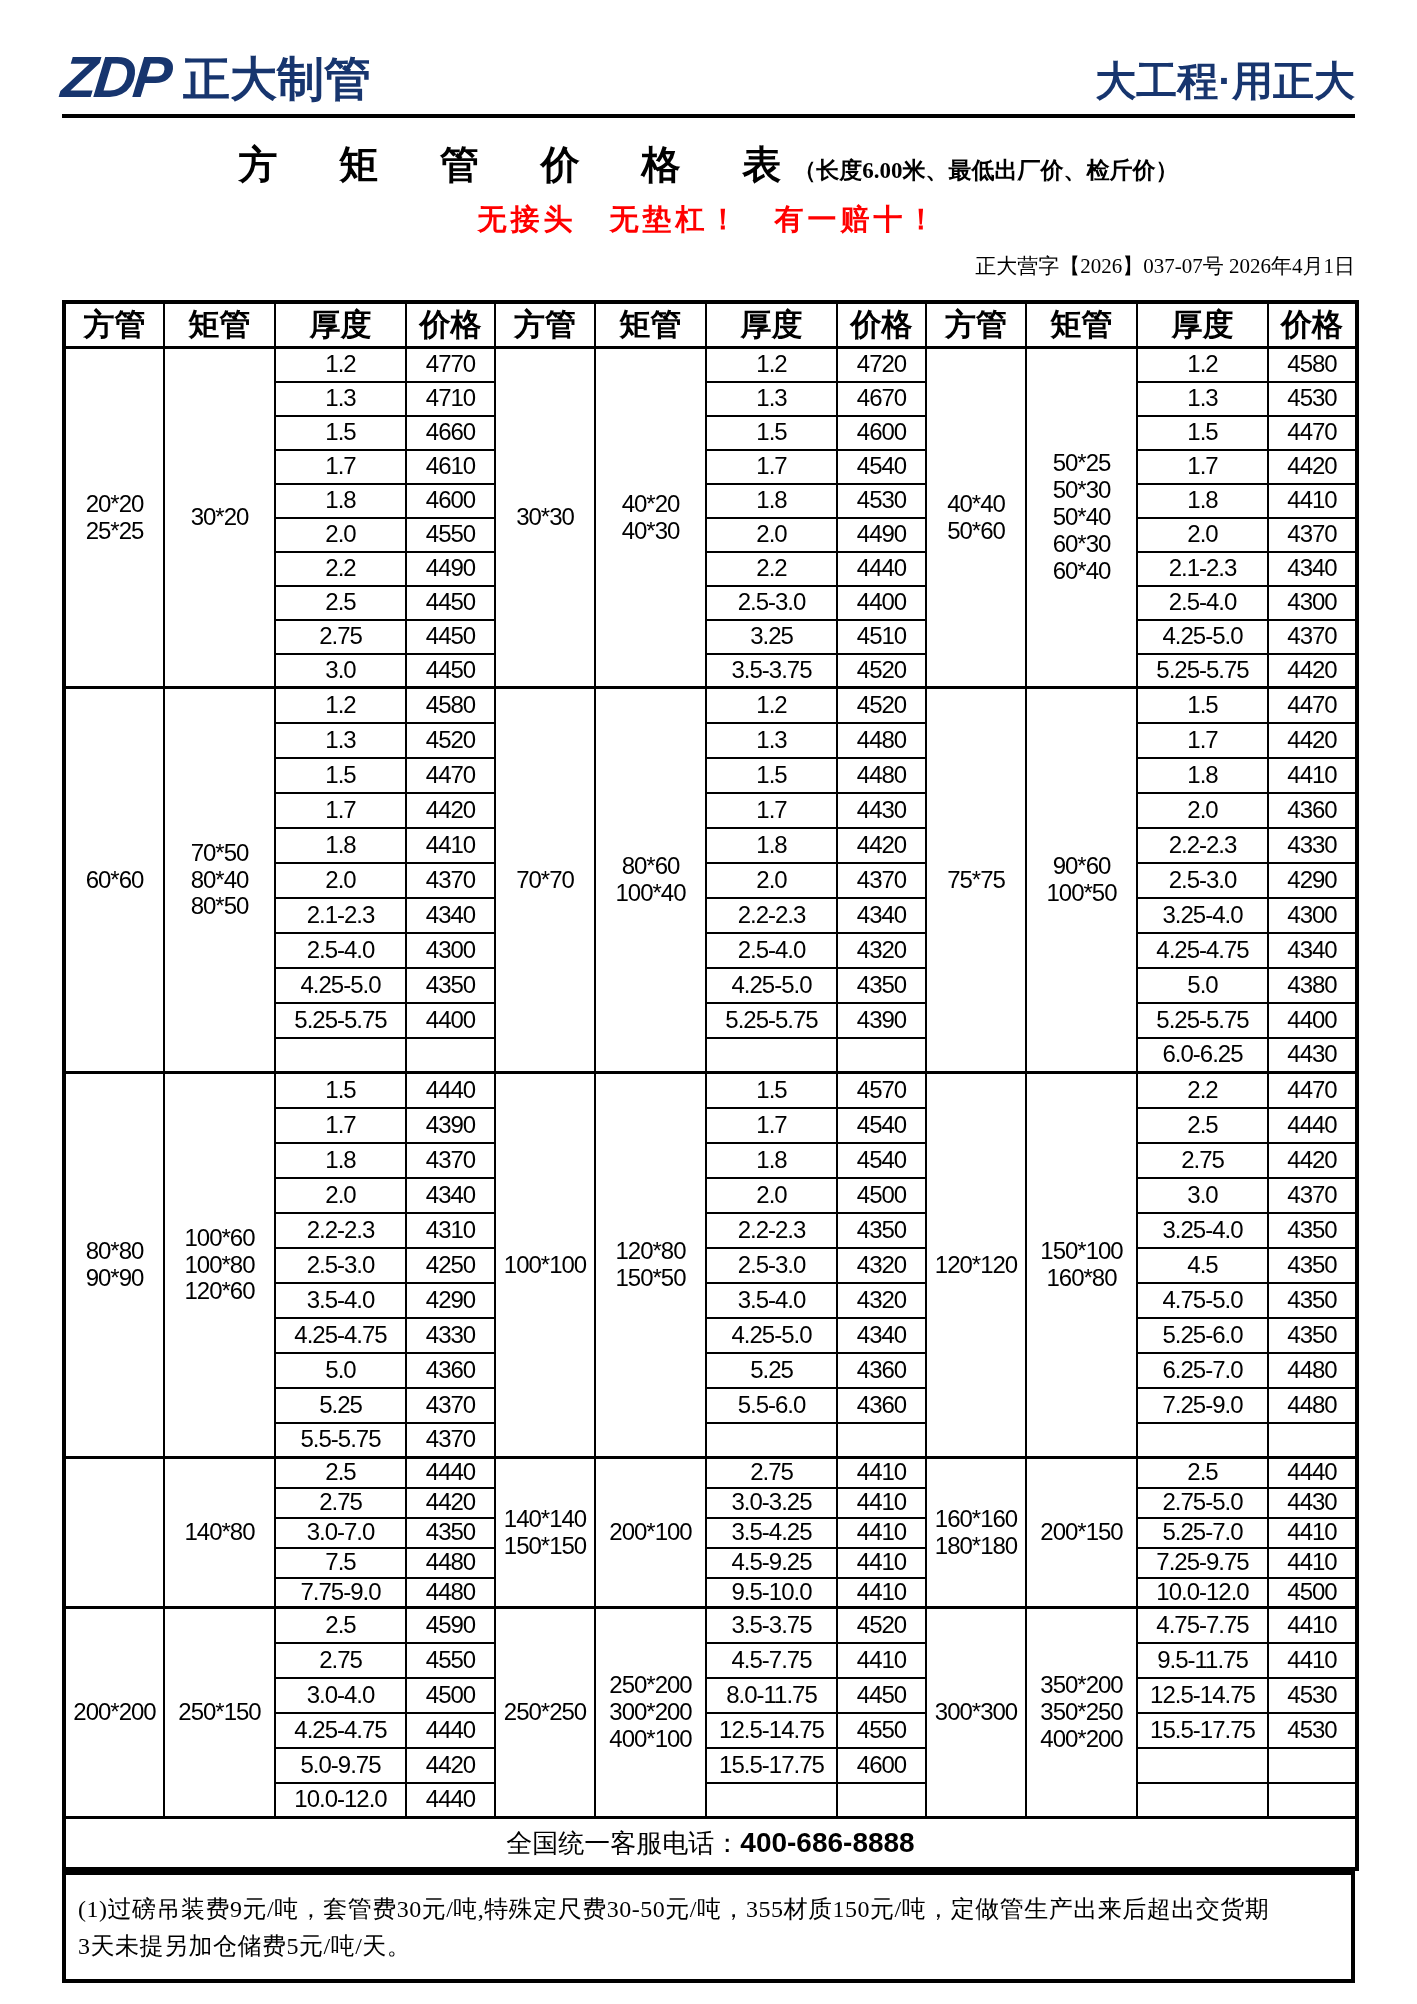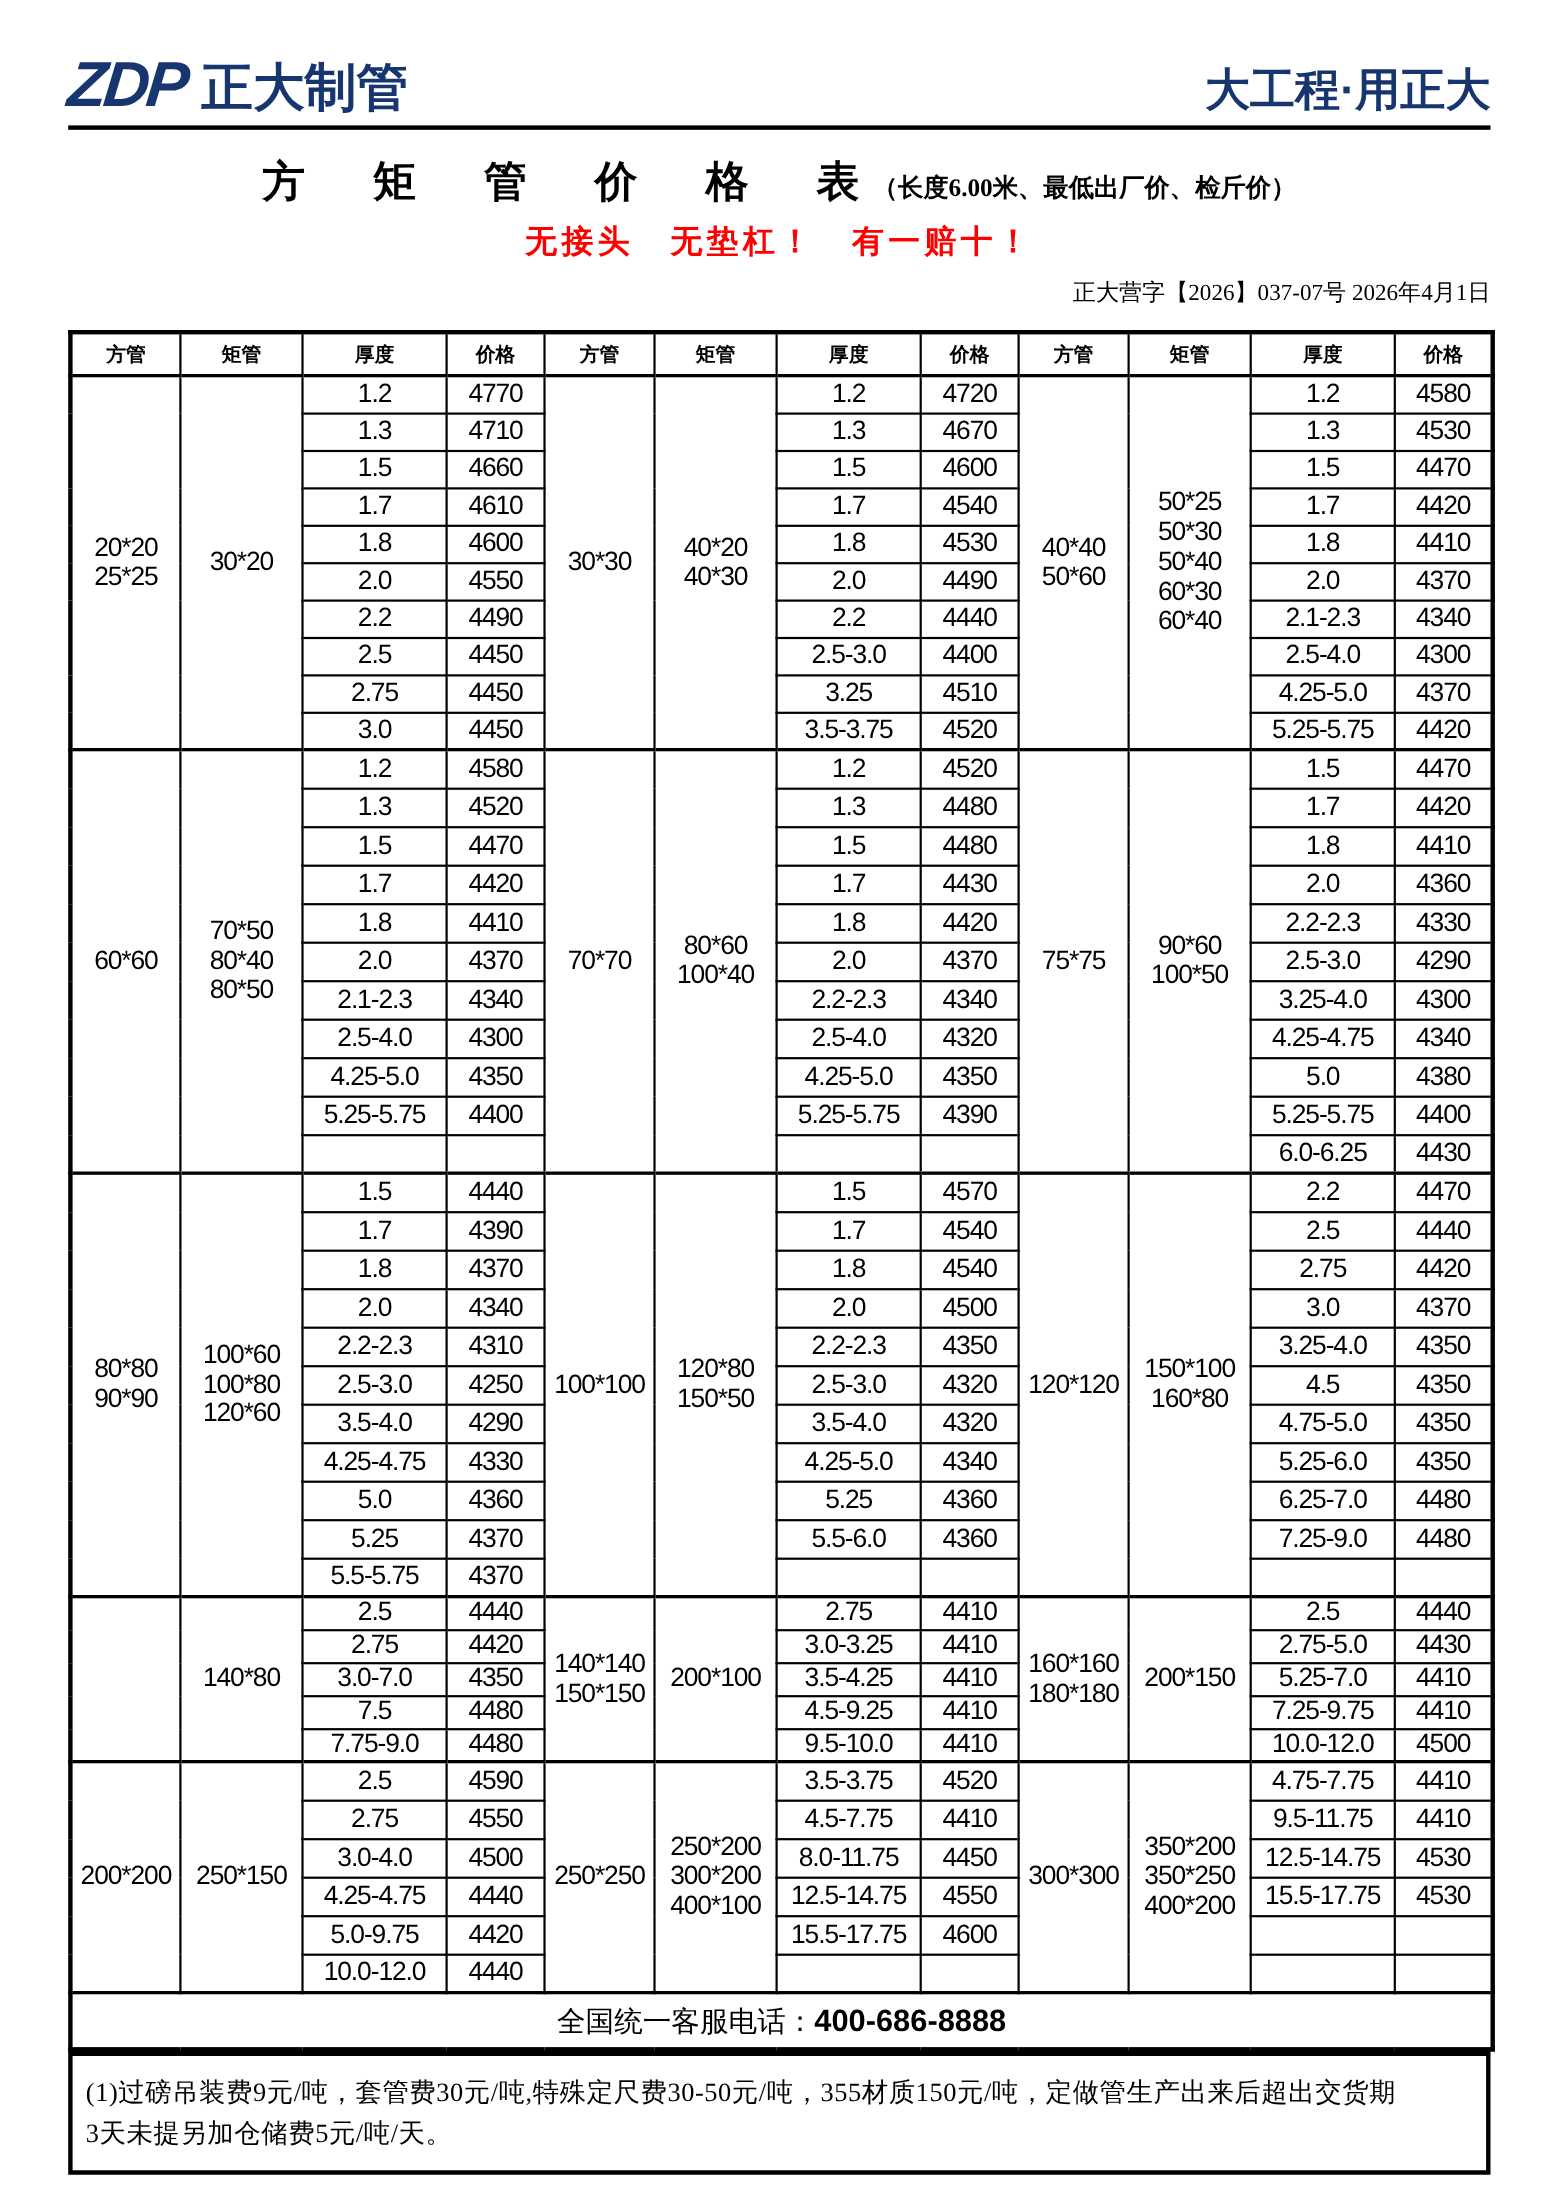--- a/index.html
+++ b/index.html
@@ -33,21 +33,21 @@
   .title-main { font-size:39px; font-weight:bold; letter-spacing:26px; }
   .title-note { font-size:23px; font-weight:bold; letter-spacing:0; margin-left:-14px; }
   .slogan { margin-top:8px; text-align:center; font-size:29px; font-weight:bold; color:var(--accent); letter-spacing:4px; }
   .doc-no { margin-top:12px; margin-bottom:20px; text-align:right; font-size:21px; }
 
   
   table { border-collapse:collapse; table-layout:fixed; width:1293px; border:4px solid #000; }
   th, td { border:2px solid #000; padding:0; text-align:center; vertical-align:middle; overflow:hidden; }
   th {
     font-family:"Liberation Serif","DejaVu Serif",serif;
-    font-size:18px; font-weight:600; height:36px; border-bottom:3px solid #000;
+    font-size:31px; font-weight:600; height:36px; border-bottom:3px solid #000;
   }
   td {
     font-family:"Liberation Sans","DejaVu Sans",sans-serif;
     font-size:24px; letter-spacing:-1px; line-height:1.12;
   }
   td.spec { white-space:pre-line; }
   tr.sec-top td { border-top:3px solid #000; }
   td.hotline-cell { height:48px; border-top:3px solid #000; font-size:26px; letter-spacing:0; }
   .hotline-label { font-family:"Liberation Serif","DejaVu Serif",serif; font-size:26px; }
   .hotline-number { font-family:"Liberation Sans","DejaVu Sans",sans-serif; font-weight:bold; font-size:28px; letter-spacing:0; }

